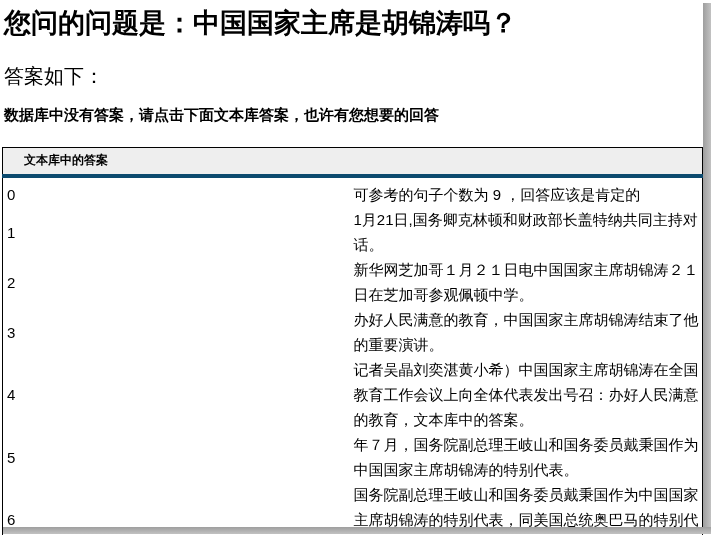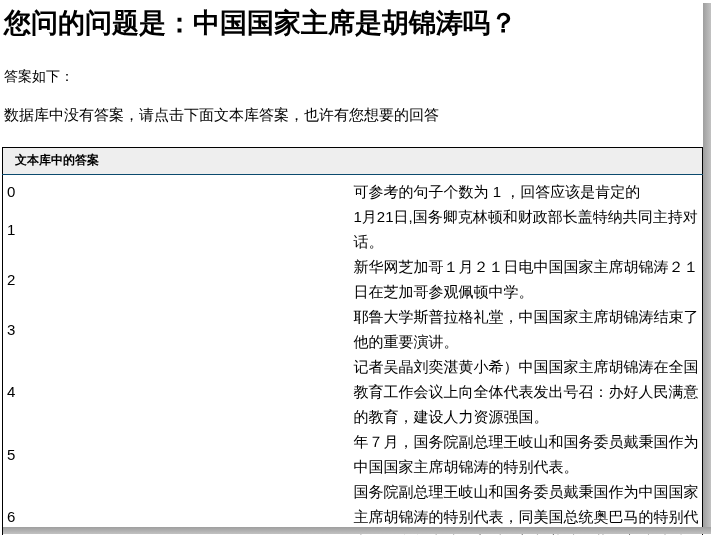--- a/index.html
+++ b/index.html
@@ -19,45 +19,45 @@
   }
   .page-title {
     font-size: 27px;
     font-weight: bold;
     line-height: 33px;
     padding-top: 7px;
     letter-spacing: 0px;
   }
   .answer-intro {
     margin-top: 28px;
-    font-size: 14px;
+    font-size: 20px;
     line-height: 17px;
     font-weight: normal;
   }
   .no-answer-notice {
     margin-top: 21px;
     font-size: 15px;
     line-height: 18px;
-    font-weight: normal;
+    font-weight: bold;
   }
   table.answers {
     margin-top: 23px;
     margin-left: -2px;
     width: 701px;
     border-collapse: collapse;
     border: 1px solid #000000;
     table-layout: fixed;
   }
   table.answers th {
     background: #eeeeee;
-    border-bottom: 1px solid #0c4a6e;
+    border-bottom: 4px solid #0c4a6e;
     text-align: left;
     font-size: 12px;
     font-weight: bold;
-    padding: 4px 2px 5px 12px;
+    padding: 4px 2px 5px 21px;
   }
   table.answers td {
     font-size: 15px;
     line-height: 25px;
     vertical-align: middle;
   }
   td.num {
     width: 16px;
     padding-left: 4px;
     vertical-align: middle;
@@ -94,41 +94,41 @@
 
   <table class="answers">
     <thead>
       <tr>
         <th colspan="2">文本库中的答案</th>
       </tr>
     </thead>
     <tbody id="answers-body">
   <tr class="answer-row">
     <td class="num">0</td>
-    <td class="txt">可参考的句子个数为 1 ，回答应该是肯定的</td>
+    <td class="txt">可参考的句子个数为 9 ，回答应该是肯定的</td>
   </tr>
 
   <tr class="answer-row">
     <td class="num">1</td>
     <td class="txt">1月21日,国务卿克林顿和财政部长盖特纳共同主持对话。</td>
   </tr>
 
   <tr class="answer-row">
     <td class="num">2</td>
     <td class="txt">新华网芝加哥１月２１日电中国国家主席胡锦涛２１日在芝加哥参观佩顿中学。</td>
   </tr>
 
   <tr class="answer-row">
     <td class="num">3</td>
-    <td class="txt">耶鲁大学斯普拉格礼堂，中国国家主席胡锦涛结束了他的重要演讲。</td>
+    <td class="txt">办好人民满意的教育，中国国家主席胡锦涛结束了他的重要演讲。</td>
   </tr>
 
   <tr class="answer-row">
     <td class="num">4</td>
-    <td class="txt">记者吴晶刘奕湛黄小希）中国国家主席胡锦涛在全国教育工作会议上向全体代表发出号召：办好人民满意的教育，建设人力资源强国。</td>
+    <td class="txt">记者吴晶刘奕湛黄小希）中国国家主席胡锦涛在全国教育工作会议上向全体代表发出号召：办好人民满意的教育，文本库中的答案。</td>
   </tr>
 
   <tr class="answer-row">
     <td class="num">5</td>
     <td class="txt">年７月，国务院副总理王岐山和国务委员戴秉国作为中国国家主席胡锦涛的特别代表。</td>
   </tr>
 
   <tr class="answer-row">
     <td class="num">6</td>
     <td class="txt">国务院副总理王岐山和国务委员戴秉国作为中国国家主席胡锦涛的特别代表，同美国总统奥巴马的特别代表、国务卿克林顿和财政部长盖特纳共同主持对话。</td>

